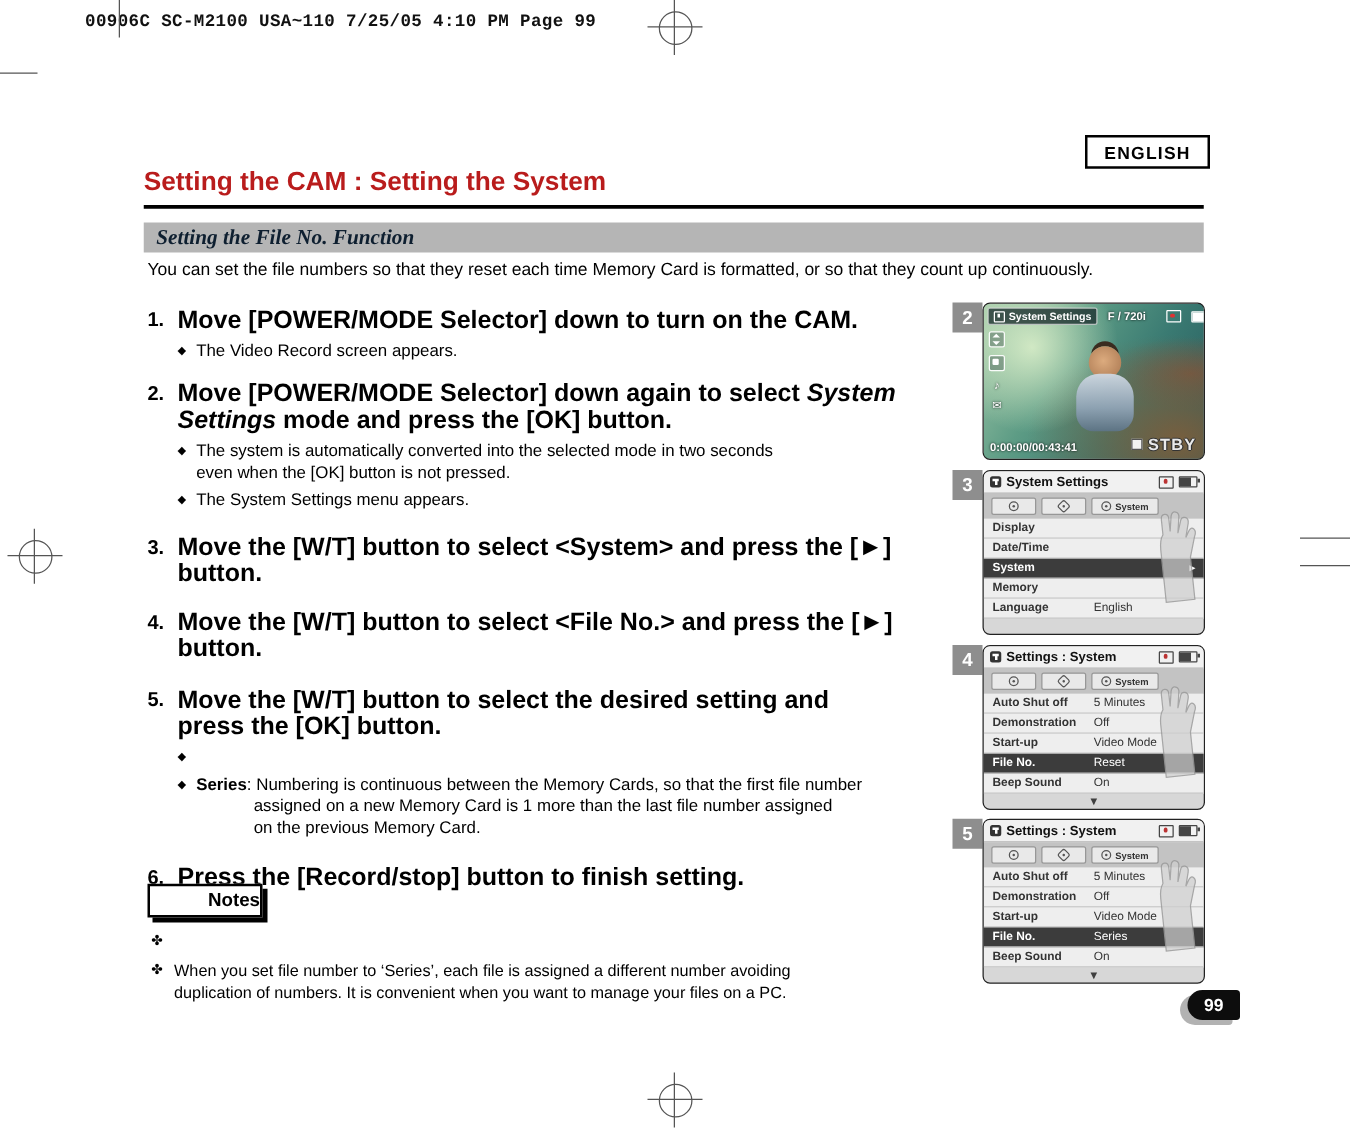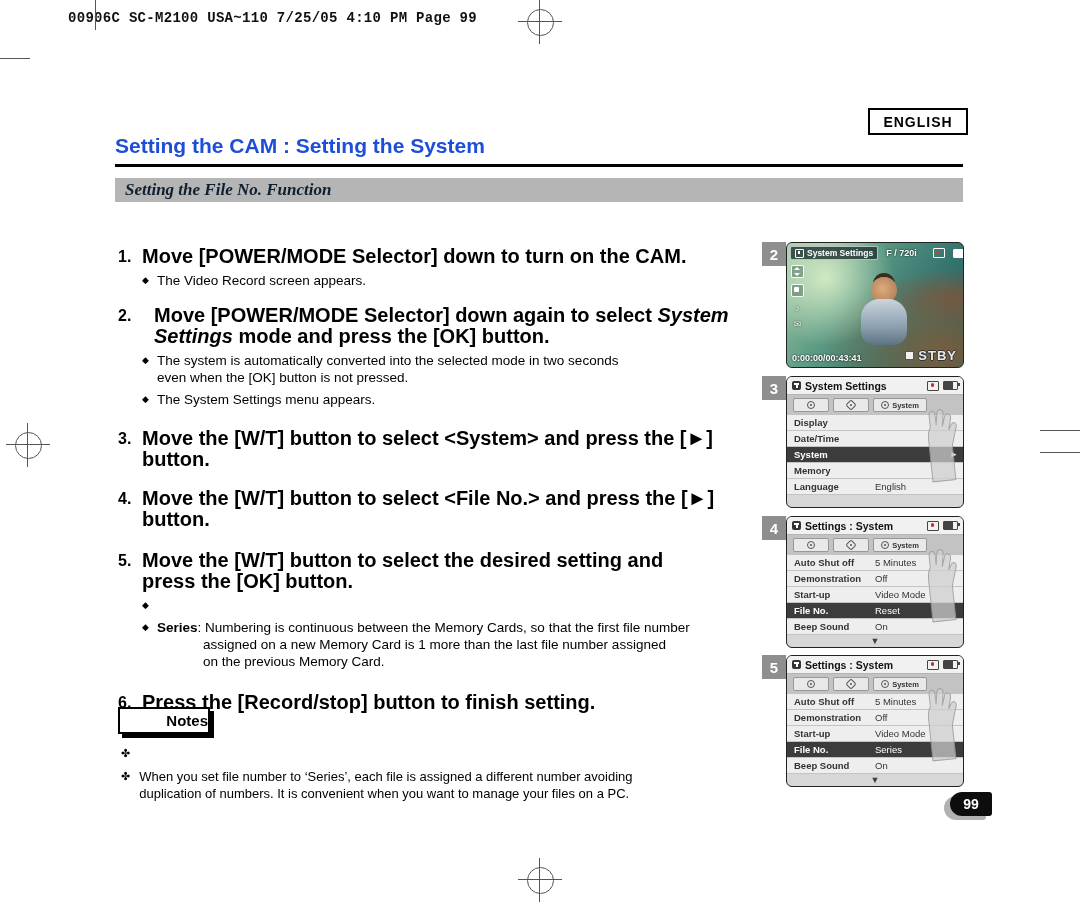--- a/index.html
+++ b/index.html
@@ -11,42 +11,42 @@
                font-size:14px;font-weight:bold;letter-spacing:.3px;color:#111;}
   .reg{position:absolute;width:44px;height:44px;}
   .reg .c{position:absolute;left:9px;top:9px;width:25px;height:25px;border:1px solid #555;border-radius:50%;}
   .reg .h{position:absolute;left:0;top:21px;width:44px;height:1px;background:#555;}
   .reg .v{position:absolute;left:21px;top:0;width:1px;height:44px;background:#555;}
   .cl{position:absolute;background:#555;}
 
   
   .english-badge{position:absolute;left:868px;top:108px;width:96px;height:23px;border:2px solid #000;
                  display:flex;align-items:center;justify-content:center;font-size:14px;font-weight:bold;letter-spacing:1px;}
-  .main-title{position:absolute;left:115px;top:134px;margin:0;font-size:21px;font-weight:bold;color:#1d4ed8;}
+  .main-title{position:absolute;left:115px;top:134px;margin:0;font-size:21px;font-weight:bold;color:#b91c1c;}
   .title-rule{position:absolute;left:115px;top:164px;width:848px;height:3px;background:#000;}
   .section-bar{position:absolute;left:115px;top:178px;width:848px;height:24px;background:#b5b5b5;
                display:flex;align-items:center;padding-left:10px;box-sizing:border-box;}
   .section-bar span{font-family:"Liberation Serif",serif;font-style:italic;font-weight:bold;font-size:17px;color:#0e1f30;}
   .intro{position:absolute;left:118px;top:206px;width:845px;margin:0;font-size:14px;line-height:18px;}
 
   
   .steps{position:absolute;left:118px;top:246px;width:645px;}
   .step{display:flex;}
   .step .num{width:24px;flex:0 0 24px;font-size:16px;font-weight:bold;line-height:21px;}
   .step .body{flex:1;}
   .step .h{font-size:20px;font-weight:bold;line-height:21px;}
   .step .h i{font-style:italic;}
   .bullet{display:flex;gap:8px;margin-top:5px;}
   .diamond{font-size:9px;line-height:17px;}
   .btext{font-size:13.5px;line-height:17px;}
   .btext b{font-weight:bold;}
   .cont1{margin-left:52px;}
   .cont2{margin-left:46px;}
   .mb16{margin-bottom:16px;} .mb20{margin-bottom:20px;} .mb18{margin-bottom:18px;} .mb22{margin-bottom:22px;}
-  .w580{max-width:580px;margin-left:12px;} .w560{max-width:560px;}
+  .w580{max-width:580px;} .w560{max-width:560px;}
 
   
   .notes-box{position:absolute;left:118px;top:707px;width:88px;height:23px;border:2px solid #000;background:#fff;
              box-shadow:4px 4px 0 #000;display:flex;align-items:center;justify-content:flex-end;
              font-size:15px;font-weight:bold;}
   .notes-list{position:absolute;left:121px;top:745px;width:640px;}
   .nitem{display:flex;gap:9px;margin-bottom:6px;font-size:13px;line-height:17px;}
   .club{font-size:11px;line-height:17px;}
 
   
@@ -154,20 +154,21 @@
   <div class="cl" style="left:0;top:58px;width:30px;height:1px;"></div>
   <div class="cl" style="left:1040px;top:430px;width:40px;height:1px;"></div>
   <div class="cl" style="left:1040px;top:452px;width:40px;height:1px;"></div>
 
   <div class="english-badge">ENGLISH</div>
   <h1 class="main-title">Setting the CAM : Setting the System</h1>
   <div class="title-rule"></div>
   <div class="section-bar">
     <span>Setting the File No. Function</span>
   </div>
+  <p class="intro">You can set the file numbers so that they reset each time Memory Card is formatted, or so that they count up continuously.</p>
 
   <div class="steps">
 
     <div class="step mb16">
       <div class="num">1.</div>
       <div class="body">
         <div class="h">Move [POWER/MODE Selector] down to turn on the CAM.</div>
         <div class="bullet">
           <span class="diamond">◆</span>
           <div class="btext">The Video Record screen appears.</div>

